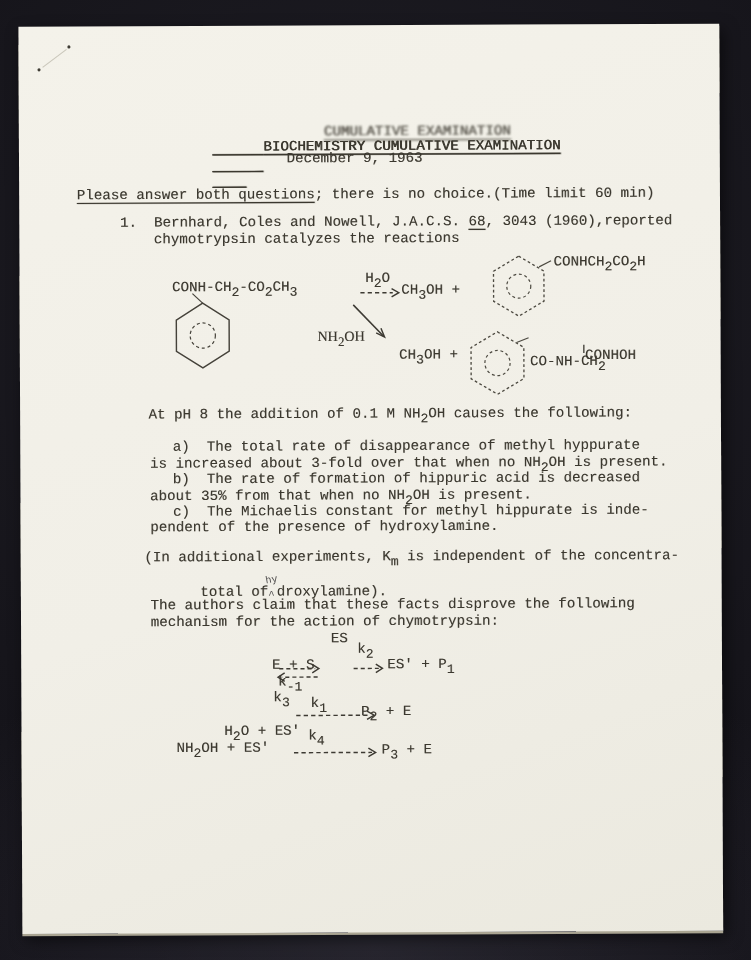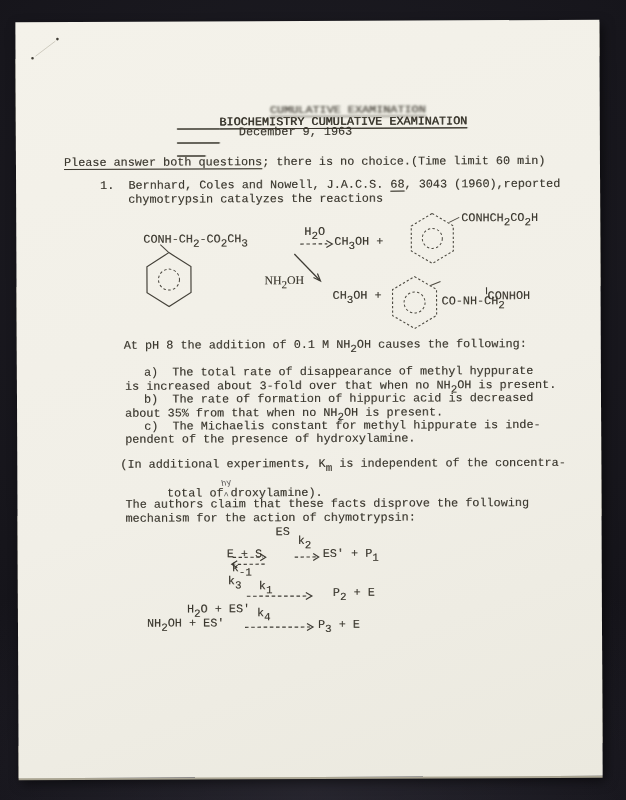--- a/index.html
+++ b/index.html
@@ -107,20 +107,20 @@
 
     <div class="line" style="left:169px;top:527px;margin-left:40px;">E + S</div>
     <div class="line" style="left:241px;top:514px;margin-top:45px;">k<sub>1</sub></div>
     <div class="line" style="left:214px;top:541px;">k<sub>-1</sub></div>
     <div class="line" style="left:258px;top:505px;">ES</div>
     <div class="line" style="left:280px;top:514px;">k<sub>2</sub></div>
     <div class="line" style="left:305px;top:527px;">ES' + P<sub>1</sub></div>
 
     <div class="line" style="left:129px;top:582px;padding-left:40px;">H<sub>2</sub>O + ES'</div>
     <div class="line" style="left:210px;top:554px;">k<sub>3</sub></div>
-    <div class="line" style="left:315px;top:566px;">P<sub>2</sub> + E</div>
+    <div class="line" style="left:283px;top:566px;">P<sub>2</sub> + E</div>
 
     <div class="line" style="left:129px;top:596px;">NH<sub>2</sub>OH + ES'</div>
     <div class="line" style="left:239px;top:586px;">k<sub>4</sub></div>
     <div class="line" style="left:300px;top:598px;">P<sub>3</sub> + E</div>
 
   </div>
 </div>
 
 </body></html>

